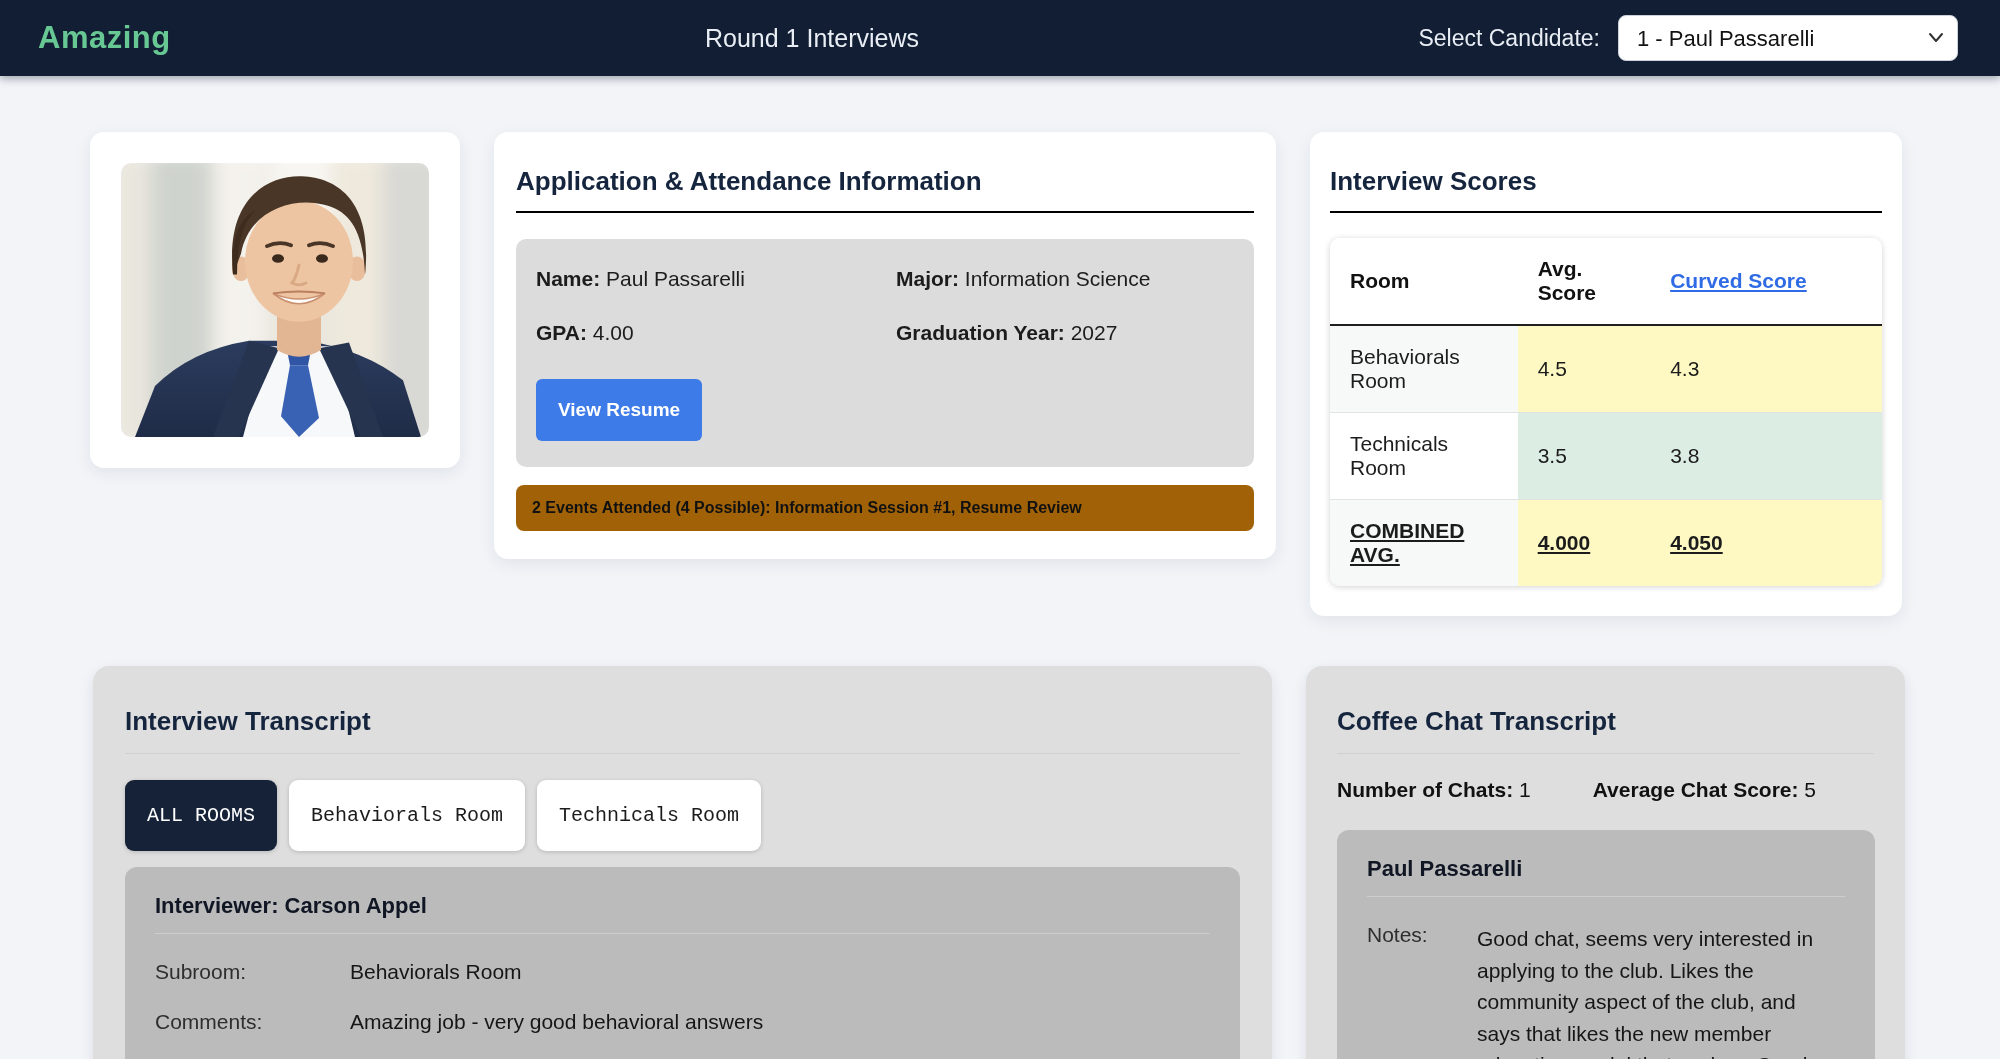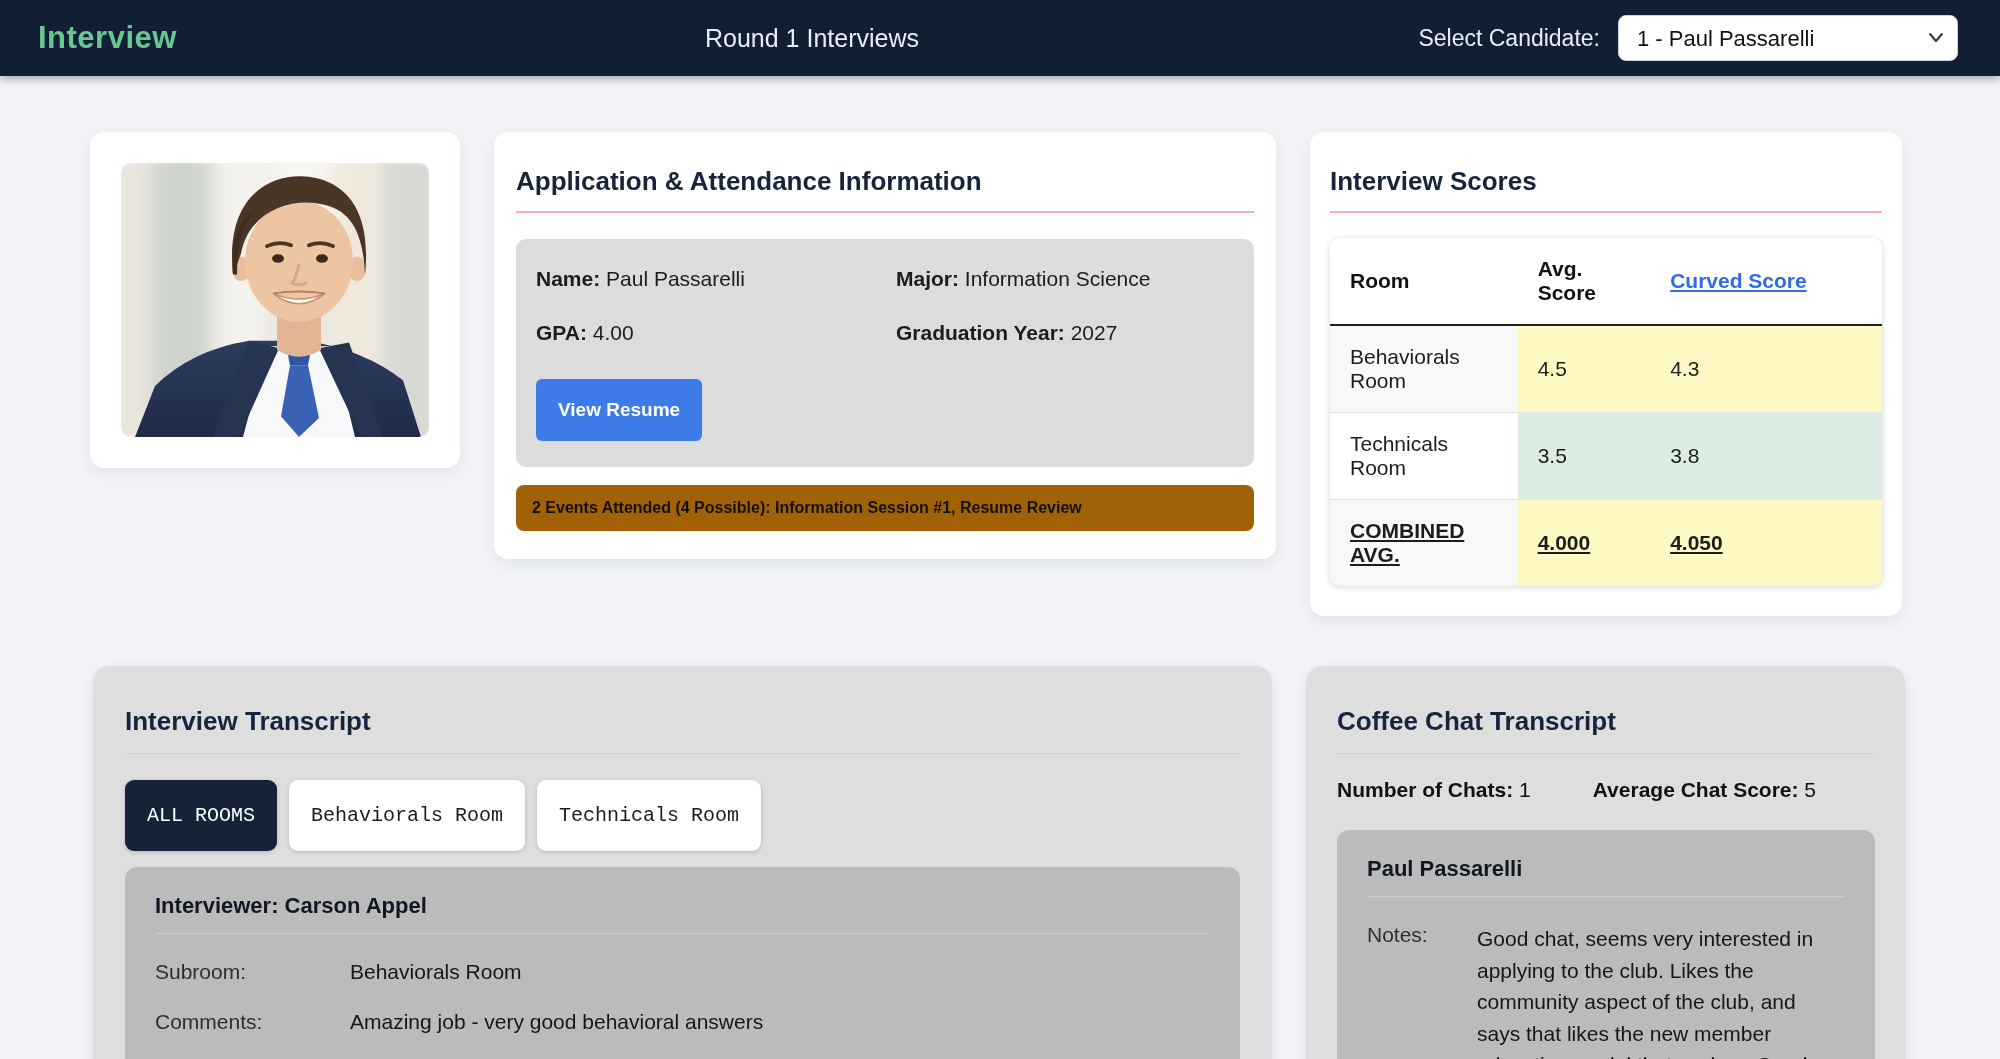--- a/index.html
+++ b/index.html
@@ -37,21 +37,21 @@
   .row2 { margin:50px 0 0 93px; gap:34px; }
 
   .card { background:#FFFFFF; border-radius:14px; box-shadow:0 5px 16px rgba(25,35,60,.08); }
 
   
   .photo-card { width:370px; height:336px; padding:31px; }
   .photo-frame { width:100%; height:100%; border-radius:10px; overflow:hidden; display:block; }
 
   
   .app-card { width:782px; padding:34px 22px 28px 22px; }
-  .card-title { color:#16253E; font-size:26px; font-weight:bold; padding:0 0 14px 0; border-bottom:2px solid #f9a8d4; }
+  .card-title { color:#16253E; font-size:26px; font-weight:bold; padding:0 0 14px 0; border-bottom:2px solid #000000; }
   .app-inner { margin-top:26px; background:#DCDCDC; border-radius:10px; padding:28px 20px 26px 20px; }
   .fields-grid { display:grid; grid-template-columns:360px 1fr; row-gap:30px; font-size:21px; color:#1C1C1C; }
   .field b { font-weight:bold; }
   .resume-btn {
     margin-top:34px; display:inline-block; background:#3D7BE8; color:#FFFFFF;
     font-family:"Liberation Sans", sans-serif; font-size:19px; font-weight:bold;
     border:none; border-radius:6px; padding:20px 22px; cursor:pointer;
   }
   .events-bar {
     margin-top:18px; background:#a16207; border-radius:8px;
@@ -100,21 +100,21 @@
   .coffee-stats { display:flex; gap:62px; margin-top:24px; font-size:21px; color:#111;text-align:right; }
   .coffee-stats b { font-weight:bold; }
   .chat-card { background:#BBBBBB; border-radius:12px; margin-top:28px; padding:26px 30px; width:538px; }
   .chat-card .kv-label { width:110px; flex:0 0 110px; }
   .notes-text { width:340px; line-height:1.5; }
 </style>
 </head>
 <body>
 
 <header class="navbar">
-  <div class="brand">Interview</div>
+  <div class="brand">Amazing</div>
   <div class="nav-title">Round 1 Interviews</div>
   <div class="nav-right">
     <span class="select-label">Select Candidate:</span>
     <span class="select-wrap">
       <select class="candidate-select">
         <option>1 - Paul Passarelli</option>
       </select>
       <svg class="select-chevron" width="16" height="12" viewBox="0 0 16 12">
         <path d="M2 2 L8 9 L14 2" fill="none" stroke="#333" stroke-width="2" stroke-linecap="round" stroke-linejoin="round"></path>
       </svg>

